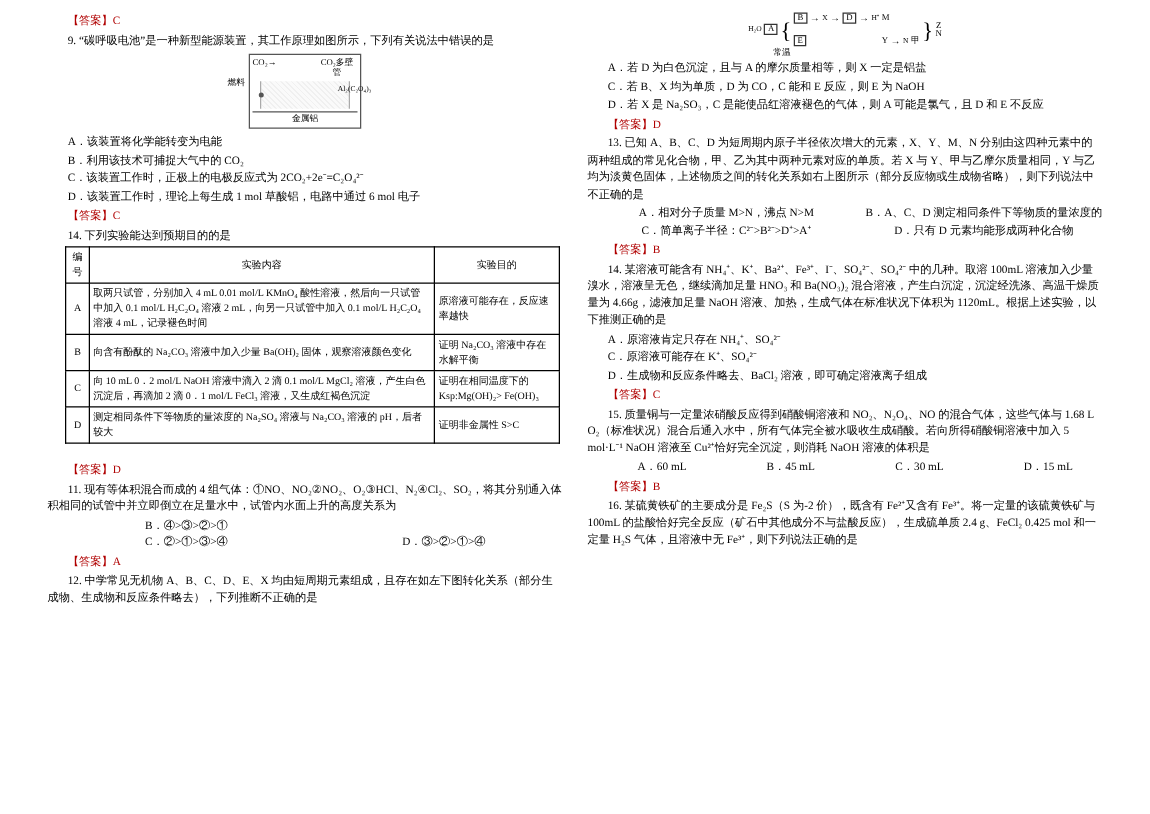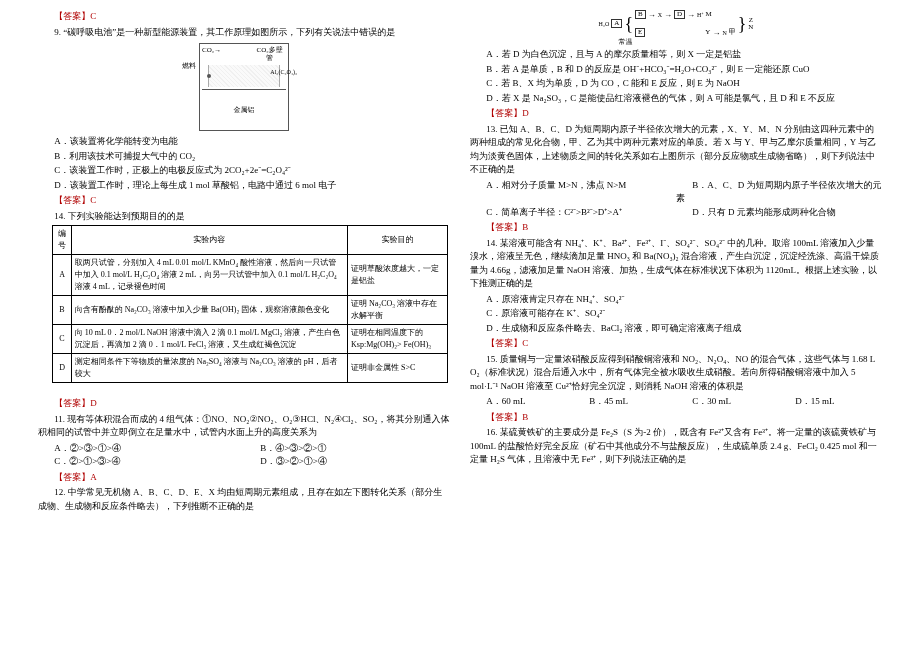--- a/index.html
+++ b/index.html
@@ -38,37 +38,37 @@
     width: 90px;
     font-size: 7px;
     line-height: 1.2;
     padding:2px 2px 0 2px;
     position:relative;
   }
   .battery .top { display:flex; justify-content:space-between; font-size:7px;gap:32px;}
   .battery .mid { height:22px; border-left:1px solid #aaa; border-right:1px solid #aaa; margin:2px 6px; background: repeating-linear-gradient(45deg,#fafafa,#fafafa 2px,#f0f0f0 2px,#f0f0f0 3px); position:relative;}
   .battery .mid .ldot{position:absolute;left:-2px;top:40%;width:4px;height:4px;border-radius:50%;background:#555;}
   .battery .mid .r{position:absolute;right:-18px;top:20%;font-size:6px;}
-  .battery .bot { border-top:1px solid #555; text-align:center; padding:16px 0;font-family:Liberation Mono, monospace;}
+  .battery .bot { border-top:1px solid #555; text-align:center; padding:2px 0;font-family:Liberation Mono, monospace;}
   .side-l{position:absolute;left:-18px;top:18px;font-size:7px;}
   table.exp {
     border-collapse: collapse;
     width: 96%;
     margin: 2px 0 14px 1.8em;
     font-size: 8px;
   }
   table.exp th, table.exp td {
     border: 1px solid #000;
     padding: 2px 3px;
     text-align: left;
     vertical-align: middle;
   }
   table.exp th { text-align:center; font-weight:normal;}
   .opts-row { display:flex; }
-  .opts-row .cell { width:50%; text-indent:1.8em;}
+  .opts-row .cell { width:50%; text-indent:1.8em;text-align:center;}
   .flow {
     display:inline-block;
     font-size:7px;
     line-height:1;
     vertical-align:middle;
   }
   .flow .row{display:flex;align-items:center;gap:2px;margin:1px 0;}
   .flow .box{border:1px solid #333;min-width:10px;padding:0 2px;text-align:center;}
   .flow .arr{font-size:8px;}
   .flow .lbl{font-size:6px;}
@@ -109,21 +109,21 @@
     <table class="exp">
       <tbody>
           <tr>
         <th>编号</th>
         <th>实验内容</th>
         <th>实验目的</th>
       </tr>
       <tr>
         <td style="text-align:center">A</td>
         <td>取两只试管，分别加入 4 mL 0.01 mol/L KMnO₄ 酸性溶液，然后向一只试管中加入 0.1 mol/L H₂C₂O₄ 溶液 2 mL，向另一只试管中加入 0.1 mol/L H₂C₂O₄ 溶液 4 mL，记录褪色时间</td>
-        <td>证明草酸浓度越大，一定是铝盐</td>
+        <td>原溶液可能存在，反应速率越快</td>
       </tr>
       <tr>
         <td style="text-align:center">B</td>
         <td>向含有酚酞的 Na₂CO₃ 溶液中加入少量 Ba(OH)₂ 固体，观察溶液颜色变化</td>
         <td>证明 Na₂CO₃ 溶液中存在水解平衡</td>
       </tr>
       <tr>
         <td style="text-align:center">C</td>
         <td>向 10 mL 0．2 mol/L NaOH 溶液中滴入 2 滴 0.1 mol/L MgCl₂ 溶液，产生白色沉淀后，再滴加 2 滴 0．1 mol/L FeCl₃ 溶液，又生成红褐色沉淀</td>
         <td>证明在相同温度下的 Ksp:Mg(OH)₂&gt; Fe(OH)₃</td>
@@ -132,21 +132,20 @@
         <td style="text-align:center">D</td>
         <td>测定相同条件下等物质的量浓度的 Na₂SO₄ 溶液与 Na₂CO₃ 溶液的 pH，后者较大</td>
         <td>证明非金属性 S&gt;C</td>
       </tr>
     </tbody>
       </table>
     <p class="q indent answer">【答案】D</p>
 
     <p class="q indent">11. 现有等体积混合而成的 4 组气体：①NO、NO₂②NO₂、O₂③HCl、N₂④Cl₂、SO₂，将其分别通入体积相同的试管中并立即倒立在足量水中，试管内水面上升的高度关系为</p>
     <div class="opts-row">
-      <div class="cell">A．②&gt;③&gt;①&gt;④</div>
       <div class="cell">B．④&gt;③&gt;②&gt;①</div>
     </div>
     <div class="opts-row">
       <div class="cell">C．②&gt;①&gt;③&gt;④</div>
       <div class="cell">D．③&gt;②&gt;①&gt;④</div>
     </div>
     <p class="q indent answer">【答案】A</p>
 
     <p class="q indent">12. 中学常见无机物 A、B、C、D、E、X 均由短周期元素组成，且存在如左下图转化关系（部分生成物、生成物和反应条件略去），下列推断不正确的是</p>
   </div>
@@ -185,29 +184,28 @@
             <span>N</span>
           </span>
         </div>
         <div class="row small">
             <span style="margin-left:20px">常温</span>
           </div>
       </div>
     </div>
 
     <p class="opt">A．若 D 为白色沉淀，且与 A 的摩尔质量相等，则 X 一定是铝盐</p>
-    <p class="opt">B．若 A 是单质，B 和 D 的反应是 OH⁻+HCO₃⁻=H₂O+CO₃²⁻，则 E 一定能还原 CuO</p>
     <p class="opt">C．若 B、X 均为单质，D 为 CO，C 能和 E 反应，则 E 为 NaOH</p>
     <p class="opt">D．若 X 是 Na₂SO₃，C 是能使品红溶液褪色的气体，则 A 可能是氯气，且 D 和 E 不反应</p>
     <p class="q indent answer">【答案】D</p>
 
     <p class="q indent">13. 已知 A、B、C、D 为短周期内原子半径依次增大的元素，X、Y、M、N 分别由这四种元素中的两种组成的常见化合物，甲、乙为其中两种元素对应的单质。若 X 与 Y、甲与乙摩尔质量相同，Y 与乙均为淡黄色固体，上述物质之间的转化关系如右上图所示（部分反应物或生成物省略），则下列说法中不正确的是</p>
     <div class="opts-row">
       <div class="cell">A．相对分子质量 M&gt;N，沸点 N&gt;M</div>
-      <div class="cell">B．A、C、D 为短周期内原子半径依次增大的元素</div>
+      <div class="cell">B．A、C、D 测定相同条件下等物质的量浓度的</div>
     </div>
     <div class="opts-row">
       <div class="cell">C．简单离子半径：C²⁻&gt;B²⁻&gt;D⁺&gt;A⁺</div>
       <div class="cell">D．只有 D 元素均能形成两种化合物</div>
     </div>
     <p class="q indent answer">【答案】B</p>
 
     <p class="q indent">14. 某溶液可能含有 NH₄⁺、K⁺、Ba²⁺、Fe³⁺、I⁻、SO₄²⁻、SO₄²⁻ 中的几种。取溶 100mL 溶液加入少量溴水，溶液呈无色，继续滴加足量 HNO₃ 和 Ba(NO₃)₂ 混合溶液，产生白沉淀，沉淀经洗涤、高温干燥质量为 4.66g，滤液加足量 NaOH 溶液、加热，生成气体在标准状况下体积为 1120mL。根据上述实验，以下推测正确的是</p>
     <p class="opt">A．原溶液肯定只存在 NH₄⁺、SO₄²⁻</p>
     <p class="opt">C．原溶液可能存在 K⁺、SO₄²⁻</p>

